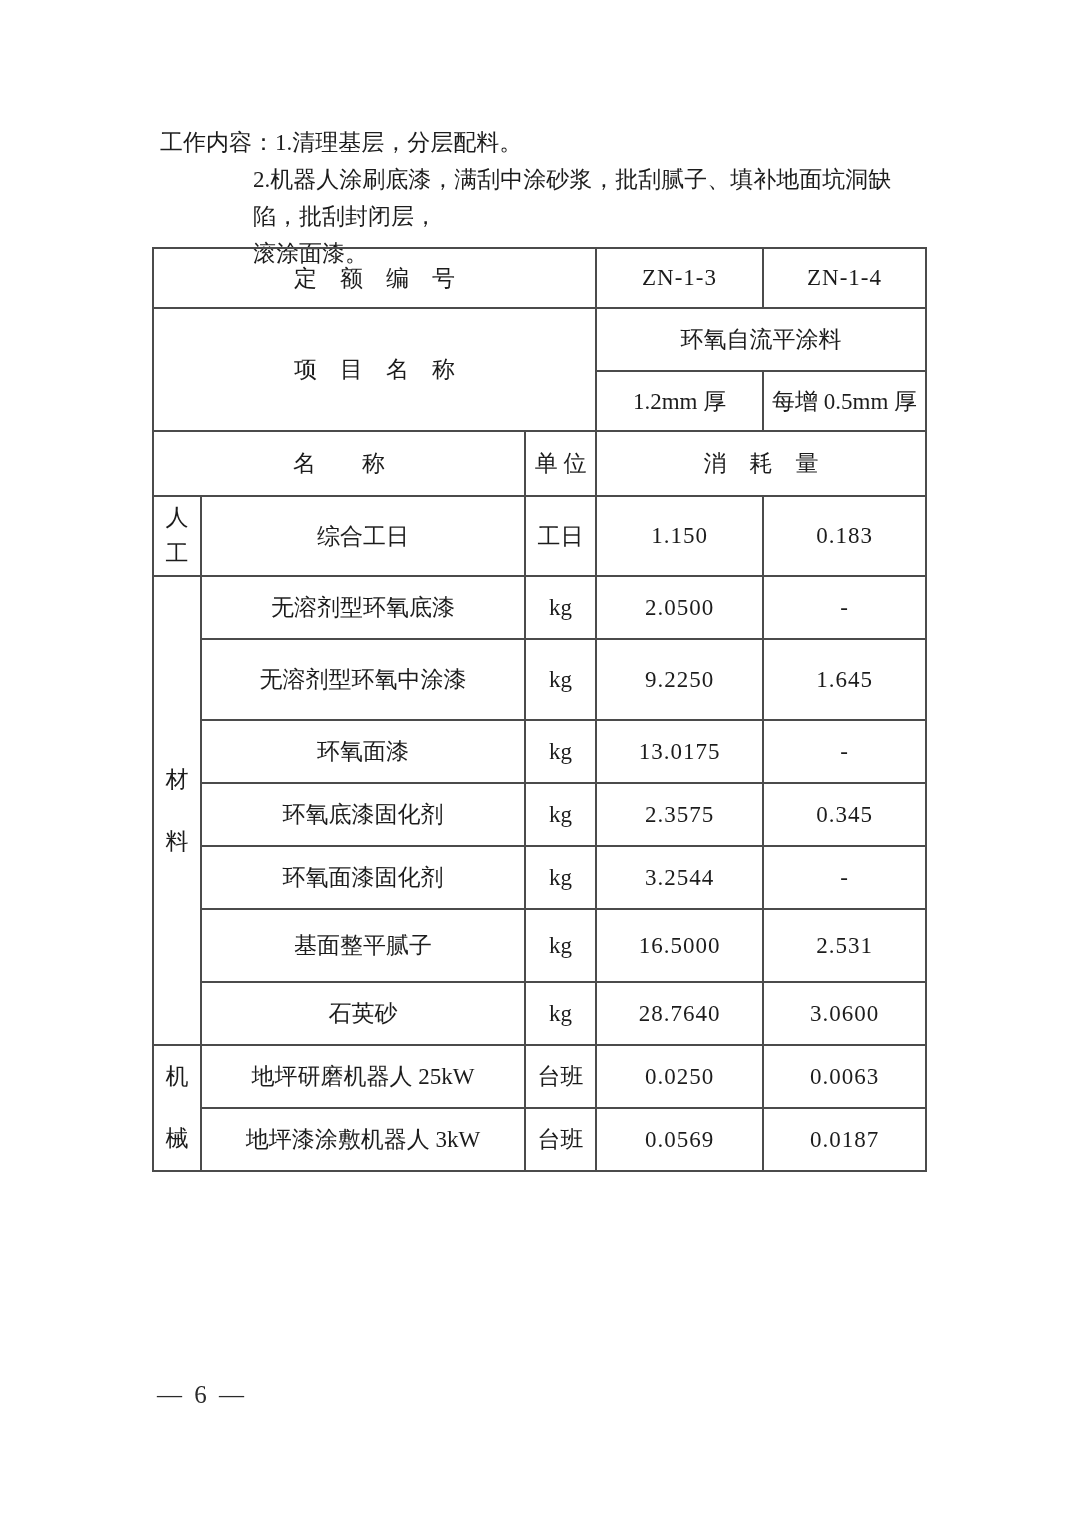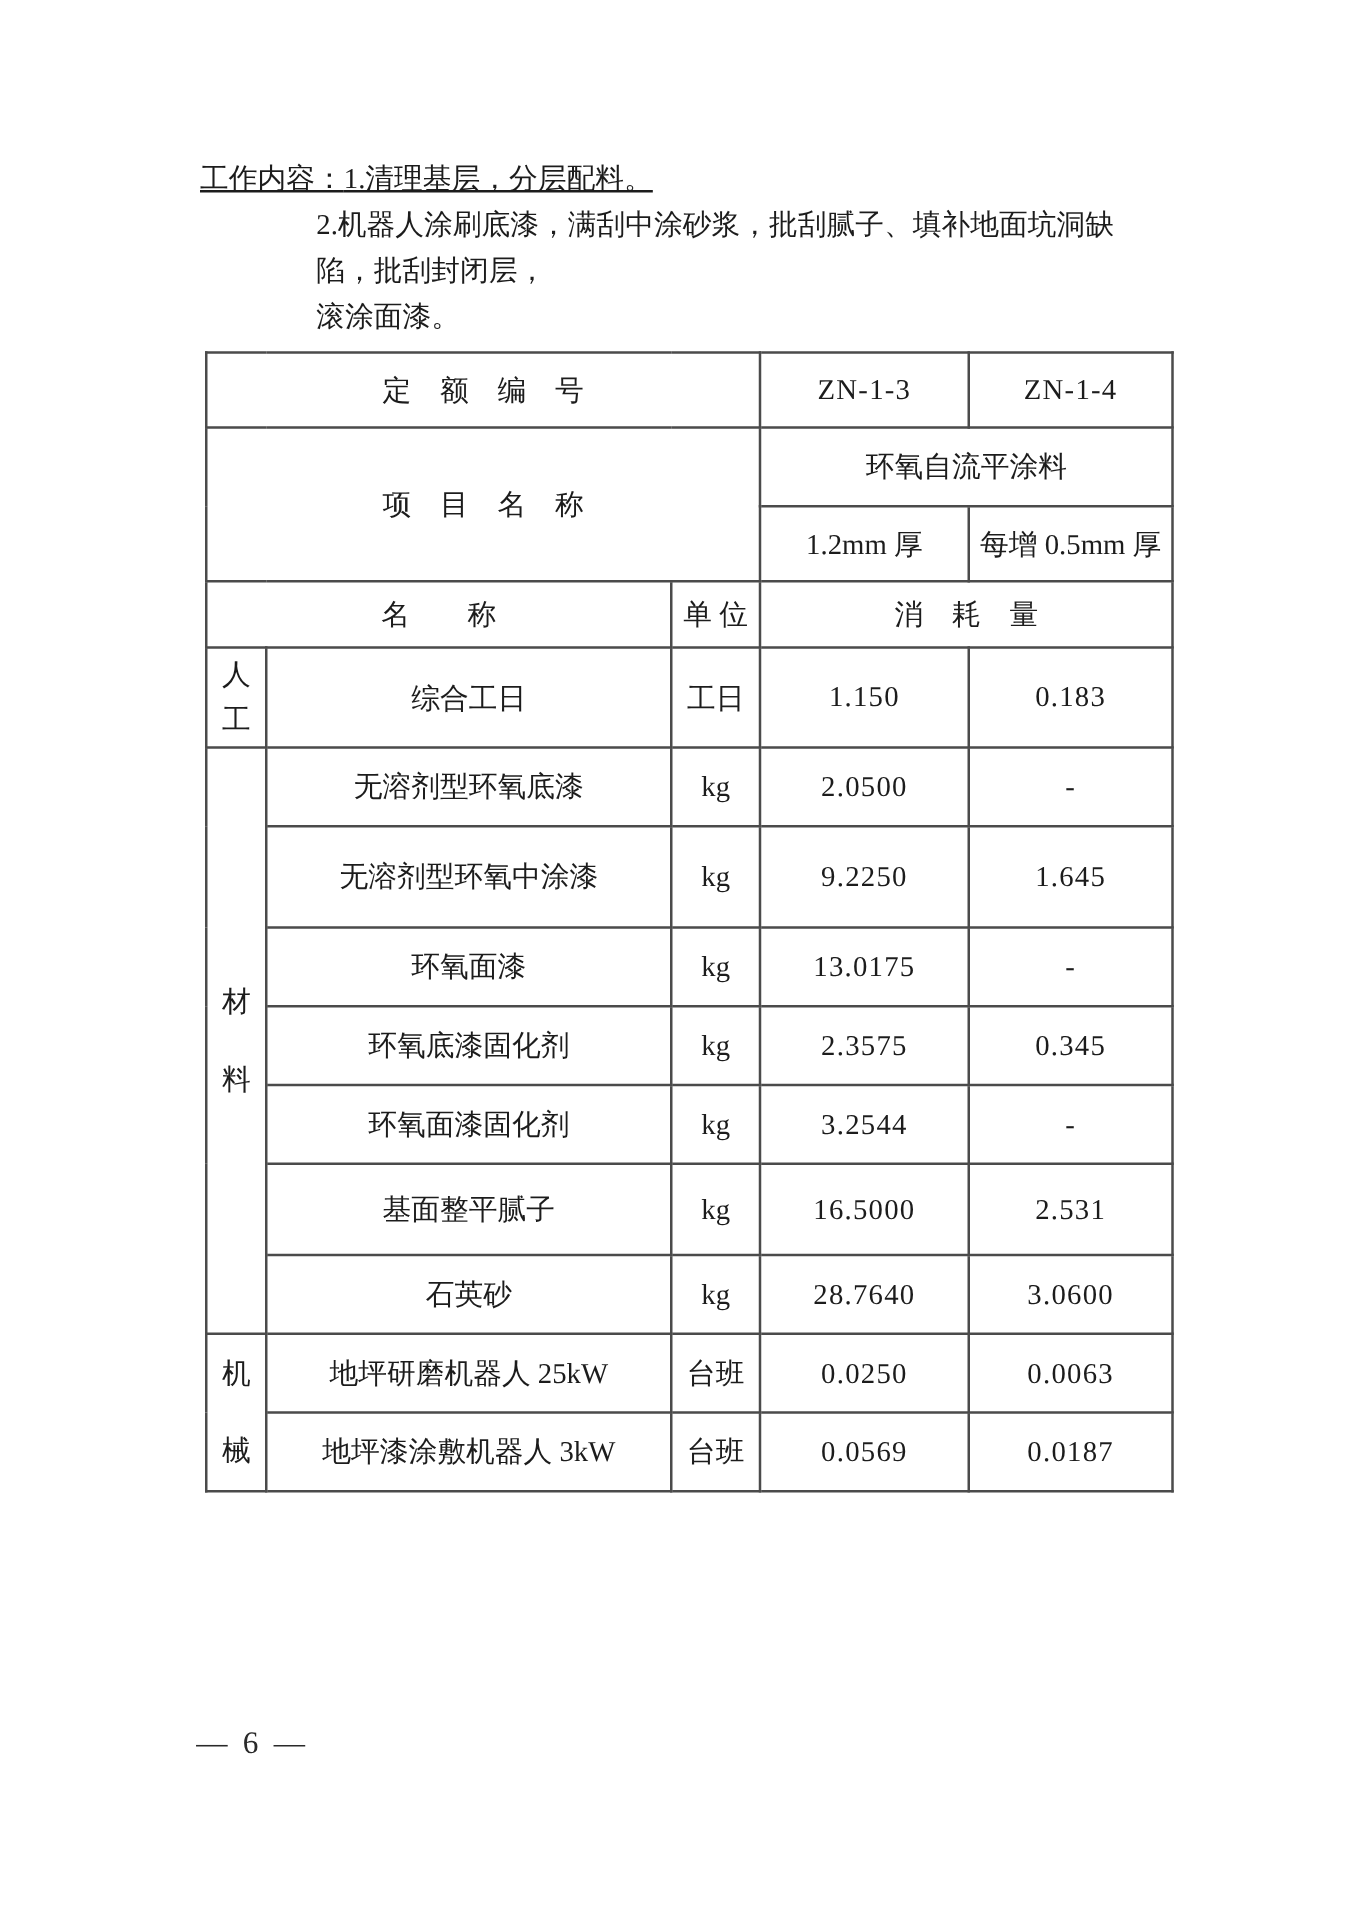--- a/index.html
+++ b/index.html
@@ -15,38 +15,37 @@
   }
   
   .work {
     position: absolute;
     left: 160px;
     top: 124px;
     width: 770px;
     font-size: 23px;
     line-height: 37px;
   }
-  .work-row1 { display: flex; text-decoration: underline; }
+  .work-row1 { display: flex; }
   .work-indent { padding-left: 93px; }
   .work-row4 {
     display: flex;
     justify-content: space-between;
     align-items: baseline;
     padding-left: 93px;
   }
   .unit-note { font-size: 22px; }
   
   table.quota {
     position: absolute;
-    left: 164px;
+    left: 152px;
     top: 247px;
     width: 773px;
     border-collapse: collapse;
     table-layout: fixed;
-    margin-top: 34px;
   }
   table.quota td {
     border: 2px solid #4b4b4b;
     text-align: center;
     vertical-align: middle;
     font-size: 23px;
     padding: 0;
     overflow: hidden;
   }
   td.name-cell {
@@ -105,21 +104,21 @@
 
     <tr style="height:63px">
       <td colspan="3" rowspan="2">项　目　名　称</td>
       <td colspan="2">环氧自流平涂料</td>
     </tr>
     <tr style="height:60px">
       <td>1.2mm 厚</td>
       <td>每增 0.5mm 厚</td>
     </tr>
 
-    <tr style="height:53px">
+    <tr style="height:65px">
       <td colspan="2">名　　称</td>
       <td>单 位</td>
       <td colspan="2">消　耗　量</td>
     </tr>
 
     <tr style="height:80px">
       <td class="cat-cell">
         <div class="cat-text cat-tight">人工</div>
       </td>
       <td class="name-cell">综合工日</td>

